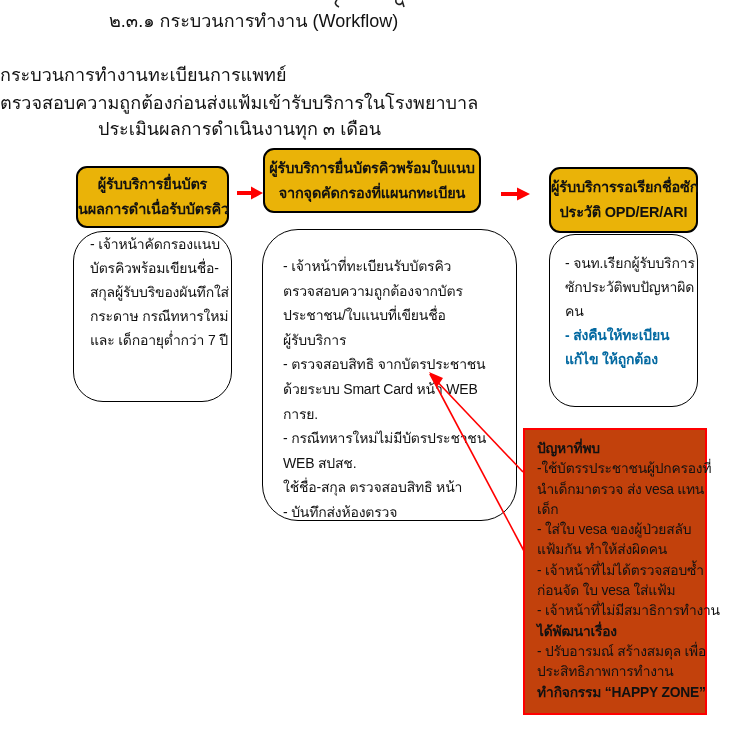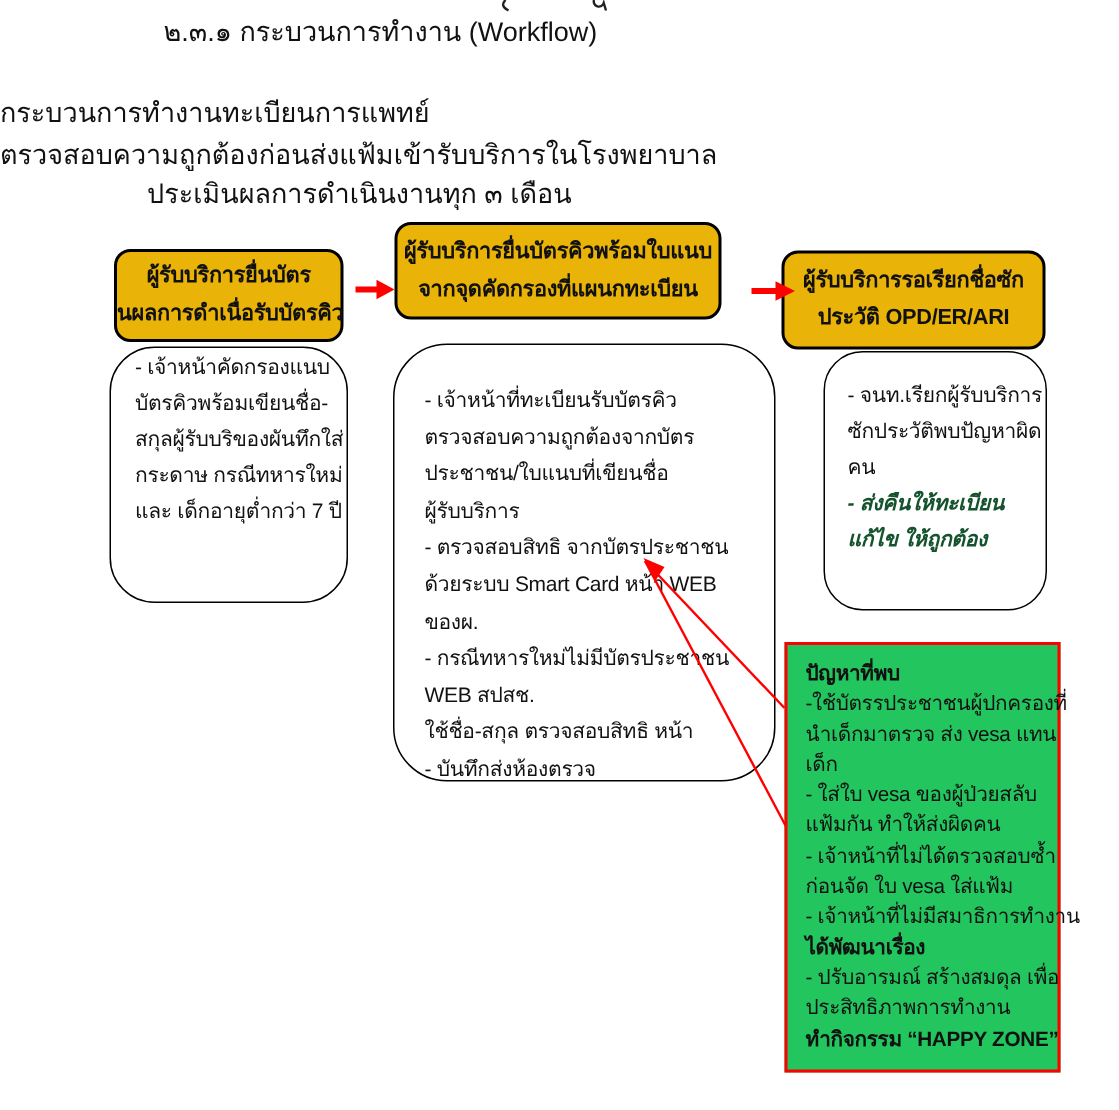--- a/index.html
+++ b/index.html
@@ -31,25 +31,25 @@
 
   .detail-box {
     position:absolute; border:1.7px solid #000; background:#fff;
     font-size:14px; line-height:24px; letter-spacing:-0.2px; z-index:1;
   }
   .detail-box .line { white-space:nowrap; }
   #detail1 { left:73px;  top:231px; width:159px; height:171px; border-radius:30px; padding:0 6px 0 16px; }
   #detail2 { left:262px; top:229px; width:255px; height:292px; border-radius:36px; padding:24px 6px 0 20px; line-height:24.6px; }
   #detail3 { left:549px; top:234px; width:149px; height:173px; border-radius:26px; padding:16px 4px 0 15px; }
 
-  .red-bold { color:#14532d; font-weight:bold;font-style:italic; }
+  .red-bold { color:#0369a1; font-weight:bold; }
 
   .problem-box {
     position:absolute; left:523px; top:428px; width:184px; height:287px;
-    border:2px solid #ff0000; background:#22c55e; z-index:2;
+    border:2px solid #ff0000; background:#c2410c; z-index:2;
     padding:9px 6px 0 12px; font-size:13.8px; line-height:20.3px; letter-spacing:-0.2px;
   }
   .problem-box .line { white-space:nowrap; }
   .bold-line { font-weight:bold; }
 </style>
 </head>
 <body>
 
 <div class="page">
 
@@ -85,21 +85,21 @@
   <div class="flow-box" style="left:76px; top:166px; width:153px; height:62px;">
     <div class="line">ผู้รับบริการยื่นบัตร</div>
     <div class="line">นผลการดำเนื่อรับบัตรคิว</div>
   </div>
 
   <div class="flow-box" style="left:263px; top:148px; width:218px; height:65px;">
     <div class="line">ผู้รับบริการยื่นบัตรคิวพร้อมใบแนบ</div>
     <div class="line">จากจุดคัดกรองที่แผนกทะเบียน</div>
   </div>
 
-  <div class="flow-box" style="left:521px; top:167px; width:176px; height:66px;">
+  <div class="flow-box" style="left:549px; top:167px; width:149px; height:66px;">
     <div class="line">ผู้รับบริการรอเรียกชื่อซัก</div>
     <div class="line">ประวัติ OPD/ER/ARI</div>
   </div>
 
   <div class="detail-box" id="detail1">
     <div>
         <div class="line">- เจ้าหน้าคัดกรองแนบ</div>
         <div class="line">บัตรคิวพร้อมเขียนชื่อ-</div>
         <div class="line">สกุลผู้รับบริของผันทึกใส่</div>
         <div class="line">กระดาษ กรณีทหารใหม่</div>
@@ -108,21 +108,21 @@
   </div>
 
   <div class="detail-box" id="detail2">
     <div>
         <div class="line">- เจ้าหน้าที่ทะเบียนรับบัตรคิว</div>
         <div class="line">ตรวจสอบความถูกต้องจากบัตร</div>
         <div class="line">ประชาชน/ใบแนบที่เขียนชื่อ</div>
         <div class="line">ผู้รับบริการ</div>
         <div class="line">- ตรวจสอบสิทธิ จากบัตรประชาชน</div>
         <div class="line">ด้วยระบบ Smart Card หน้า WEB</div>
-        <div class="line">ของผ.</div>
+        <div class="line">การย.</div>
         <div class="line">- กรณีทหารใหม่ไม่มีบัตรประชาชน</div>
         <div class="line">WEB สปสช.</div>
         <div class="line">ใช้ชื่อ-สกุล ตรวจสอบสิทธิ หน้า</div>
         <div class="line">- บันทึกส่งห้องตรวจ</div>
       </div>
   </div>
 
   <div class="detail-box" id="detail3">
     <div>
         <div class="line">- จนท.เรียกผู้รับบริการ</div>

